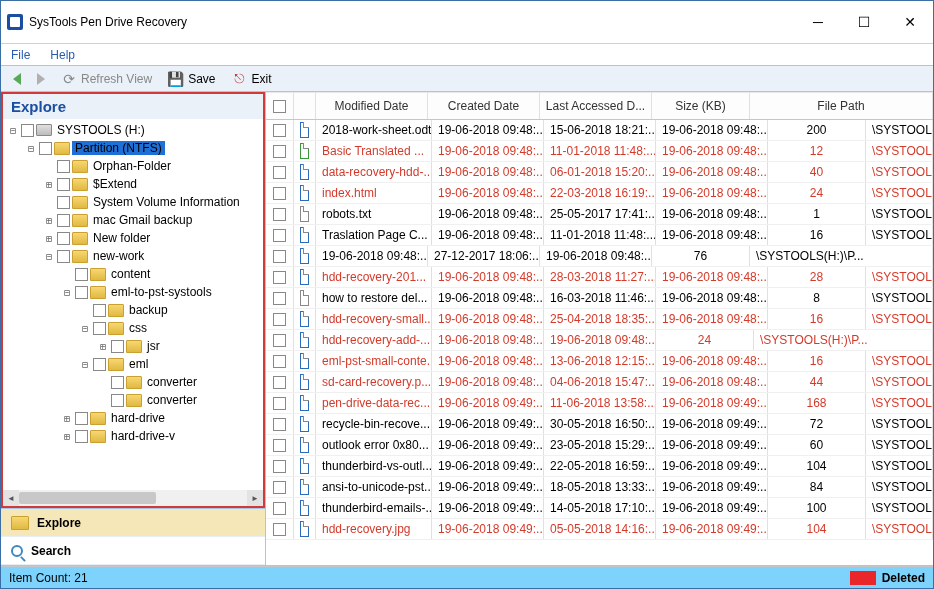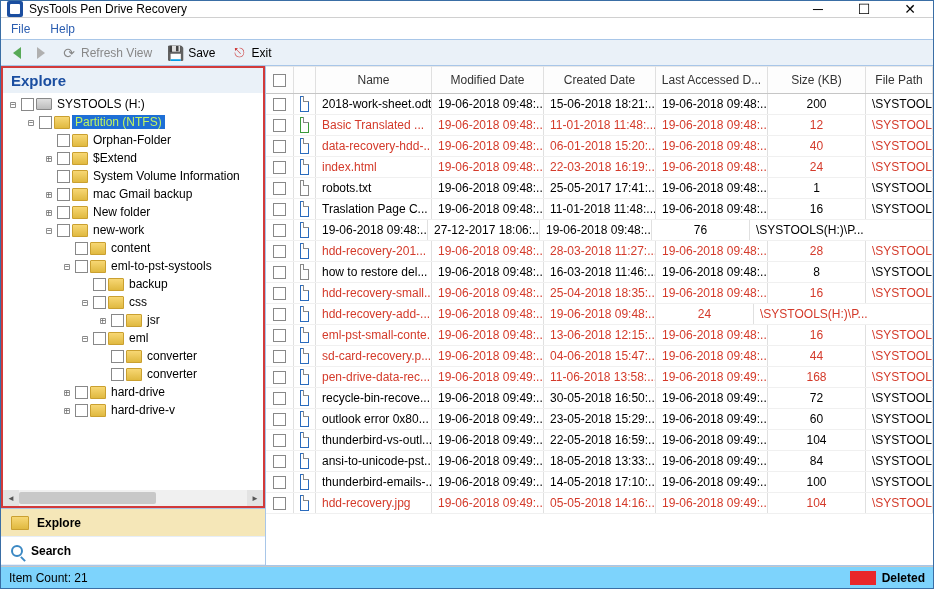--- a/index.html
+++ b/index.html
@@ -1,19 +1,19 @@
 <!DOCTYPE html>
 <html><head>
 <meta charset="utf-8">
 <style>
 * { box-sizing: border-box; margin: 0; padding: 0; font-family: "Segoe UI", Tahoma, sans-serif; font-size: 12px; }
 body { background: #fff; width: 934px; height: 589px; overflow: hidden; border: 1px solid #3a6ea5; display: flex; flex-direction: column; }
 
 
-.titlebar { height: 17px; background: #fff; display: flex; align-items: center; padding: 0 0 0 6px; border-bottom: 1px solid #d0d0d0; }
+.titlebar { height: 43px; background: #fff; display: flex; align-items: center; padding: 0 0 0 6px; border-bottom: 1px solid #d0d0d0; }
 .titlebar .app-icon { width: 16px; height: 16px; background: #1b4ea0; border-radius: 2px; position: relative; margin-right: 6px; }
 .titlebar .app-icon::after { content:""; position:absolute; inset:3px; background:#fff; border-radius:1px; }
 .titlebar .title { flex:1; color:#000; font-size:12px; }
 .winbtns { display:flex; height:100%; }
 .winbtn { width:46px; display:flex; align-items:center; justify-content:center; cursor:default; color:#000; font-size:14px; }
 
 
 .menubar { height:22px; background:#fff; display:flex; align-items:center; padding:0 10px; border-bottom:1px solid #a8c6e8; gap:20px; color:#2a5db0; }
 .menubar span { cursor:default; }
 
@@ -38,21 +38,21 @@
 .tree-scroll-x .thumb { position:absolute; left:0; width:60%; top:2px; bottom:2px; background:#c8c8c8; border-radius:2px; }
 
 .tree ul { list-style:none; }
 .tree li { white-space:nowrap; }
 .row { display:flex; align-items:center; height:18px; gap:2px; }
 .exp { width:12px; text-align:center; color:#666; font-size:10px; cursor:default; font-family:monospace; }
 .cb { width:13px; height:13px; border:1px solid #888; background:#fff; }
 .folder { width:16px; height:13px; background:linear-gradient(#f7d774,#e0b940); border:1px solid #caa030; border-radius:1px 1px 0 0; }
 .drive  { width:16px; height:12px; background:linear-gradient(#e0e0e0,#bcbcbc); border:1px solid #888; border-radius:1px; }
 .row .label { padding:0 3px; }
-.row.sel .label { background:#1e6fd6; color:#bef264; }
+.row.sel .label { background:#1e6fd6; color:#000000; }
 
 .nav-tabs { border-top:1px solid #a8c6e8; }
 .nav-tab { display:flex; align-items:center; gap:8px; height:28px; padding:0 10px; background:#fff; cursor:default; border-bottom:1px solid #e7eef7; }
 .nav-tab.active { background:#f5e7b8; }
 .nav-tab .icon { width:18px; height:14px; }
 .nav-tab .icon.folder { background:linear-gradient(#f7d774,#e0b940); border:1px solid #caa030; }
 .nav-tab .icon.mag { border:2px solid #3b88c3; border-radius:50%; width:12px; height:12px; position:relative; background:transparent; }
 .nav-tab .icon.mag::after { content:""; position:absolute; right:-5px; bottom:-5px; width:6px; height:2px; background:#3b88c3; transform:rotate(45deg); }
 
 
@@ -308,21 +308,20 @@
       </div>
     </div>
   </div>
 
   <div class="rightpane">
     <div class="grid-head">
       <div class="hcell col-chk">
           <span class="cb"></span>
         </div>
       <div class="hcell col-icon"></div>
-      <div class="hcell col-name">Name</div>
       <div class="hcell col-md">Modified Date</div>
       <div class="hcell col-cd">Created Date</div>
       <div class="hcell col-ad">Last Accessed D...</div>
       <div class="hcell col-sz">Size (KB)</div>
       <div class="hcell col-fp">File Path</div>
     </div>
     <div class="grid-body" id="grid-body">
         <div class="grow">
           <div class="cell col-chk">
             <span class="cb"></span>

